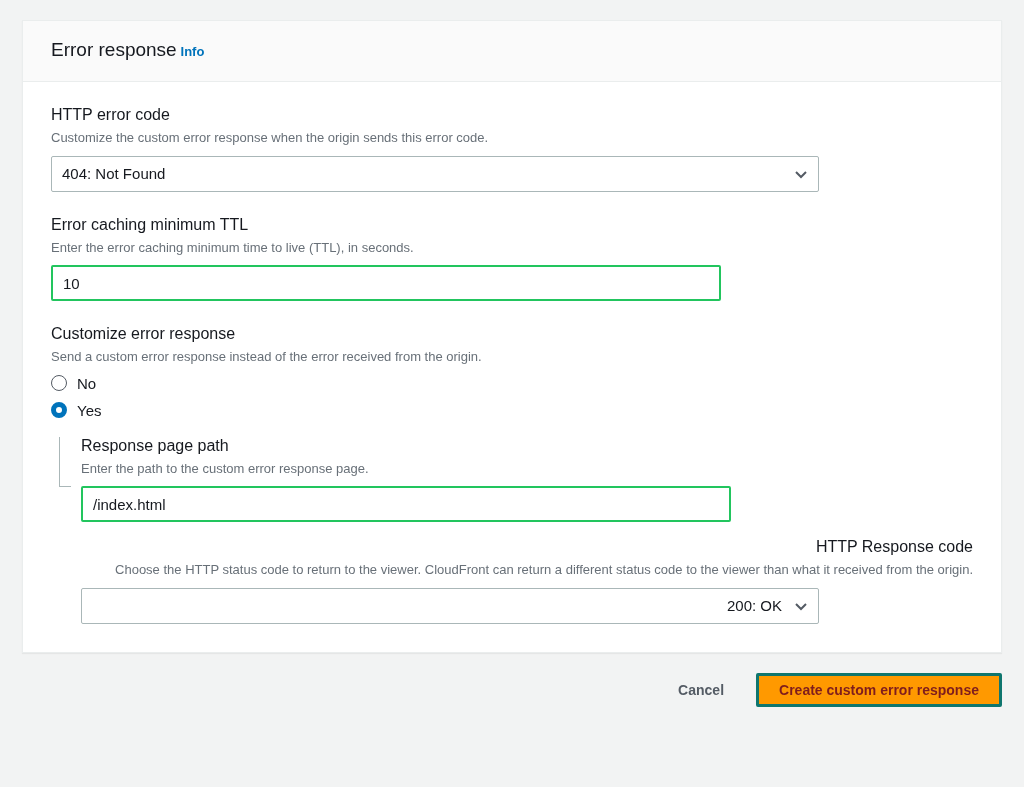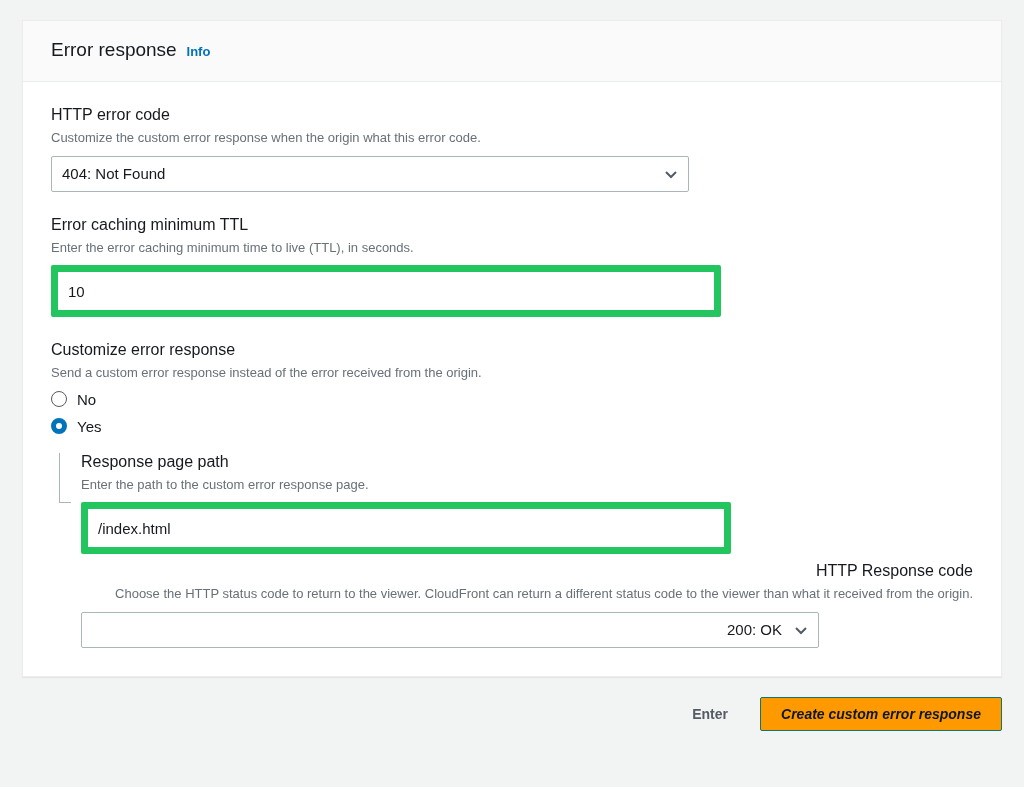--- a/index.html
+++ b/index.html
@@ -29,21 +29,20 @@
     .panel-title {
       font-size: 19px;
       font-weight: 400;
       color: #16191f;
       display: inline;
     }
     .info-link {
       font-size: 13px;
       font-weight: 700;
       color: #0073bb;
-      margin-left: 6px;
       cursor: pointer;
     }
     .panel-body {
       padding: 24px 28px 28px 28px;
     }
     .form-group {
       margin-bottom: 24px;
     }
     .label {
       font-size: 16px;
@@ -52,21 +51,21 @@
       display: block;
     }
     .hint {
       font-size: 13px;
       color: #687078;
       margin-bottom: 8px;
       line-height: 1.5;
     }
     .select-wrap {
       position: relative;
-      width: 638px;
+      width: 768px;
       max-width: 100%;
     }
     .select {
       width: 100%;
       height: 36px;
       border: 1px solid #aab7b8;
       border-radius: 2px;
       padding: 6px 36px 6px 10px;
       font-size: 15px;
       color: #16191f;
@@ -78,22 +77,22 @@
     .select-caret {
       position: absolute;
       right: 12px;
       top: 50%;
       transform: translateY(-50%);
       pointer-events: none;
     }
     .text-input {
       width: 670px;
       max-width: 100%;
-      height: 52px;
-      border: 7px solid #22c55e;
+      height: 36px;
+      border: 2px solid #22c55e;
       border-radius: 2px;
       padding: 6px 10px;
       font-size: 15px;
       color: #16191f;
       background: #ffffff;
     }
     .radio-group {
     }
     .radio-item {
       display: flex;
@@ -128,21 +127,21 @@
       top: 0;
       width: 12px;
       height: 50px;
       border-left: 1px solid #aab7b8;
       border-bottom: 1px solid #aab7b8;
     }
     .nested-content {
       padding-left: 22px;
     }
     .nested-group {
-      margin-bottom: 8px;
+      margin-bottom: 16px;
     }
     .footer-actions {
       max-width: 980px;
       margin: 20px auto 0 auto;
       display: flex;
       justify-content: flex-end;
       gap: 12px;
       align-items: center;
     }
     .btn {
@@ -156,39 +155,38 @@
       align-items: center;
       justify-content: center;
     }
     .btn-link {
       background: transparent;
       border: none;
       color: #545b64;
     }
     .btn-primary {
       background: #ff9900;
-      border: 1px solid #0f766e;
-      color: #0f172a;
-      font-style: italic;
+      border: 3px solid #0f766e;
+      color: #7f1d1d;
     }
   </style>
 </head>
 <body>
 
 <div class="panel">
   <div class="panel-header">
     <span class="panel-title">Error response</span>
     <span class="info-link">Info</span>
   </div>
 
   <div class="panel-body">
 
     <div class="form-group">
       <div class="label">HTTP error code</div>
-      <div class="hint">Customize the custom error response when the origin what this error code.</div>
+      <div class="hint">Customize the custom error response when the origin sends this error code.</div>
       <div class="select-wrap">
         <div class="select">404: Not Found</div>
         <span class="select-caret">
           <svg width="12" height="8" viewBox="0 0 12 8">
               <path d="M1 1 L6 6 L11 1" stroke="#545b64" stroke-width="2" fill="none"></path>
             </svg>
         </span>
       </div>
     </div>
 
@@ -236,15 +234,15 @@
           </div>
         </div>
 
       </div>
     </div>
 
   </div>
 </div>
 
 <div class="footer-actions">
-  <button class="btn btn-link">Enter</button>
+  <button class="btn btn-link">Cancel</button>
   <button class="btn btn-primary">Create custom error response</button>
 </div>
 
 </body></html>

